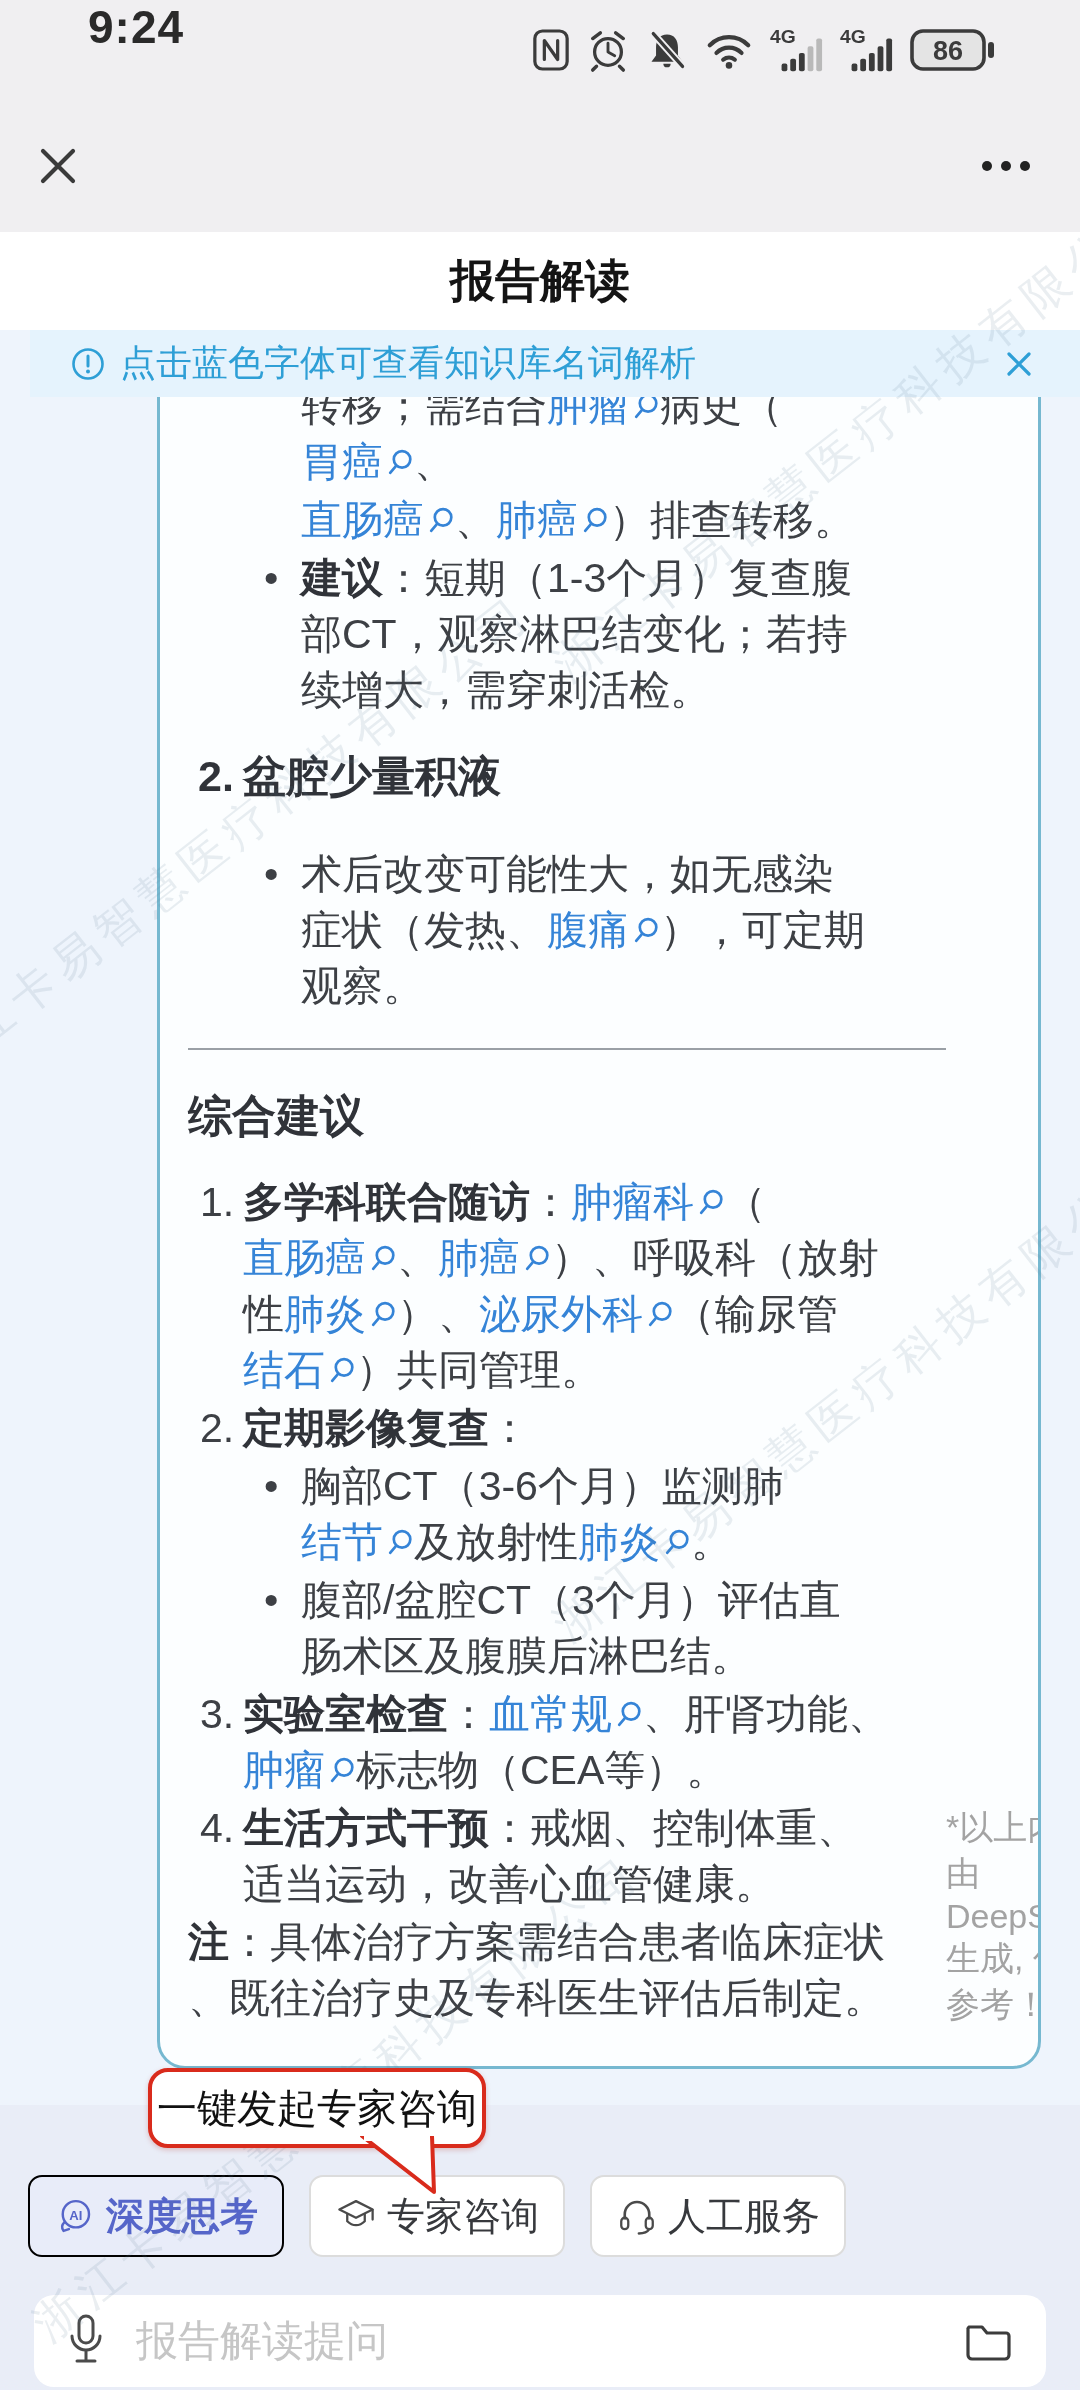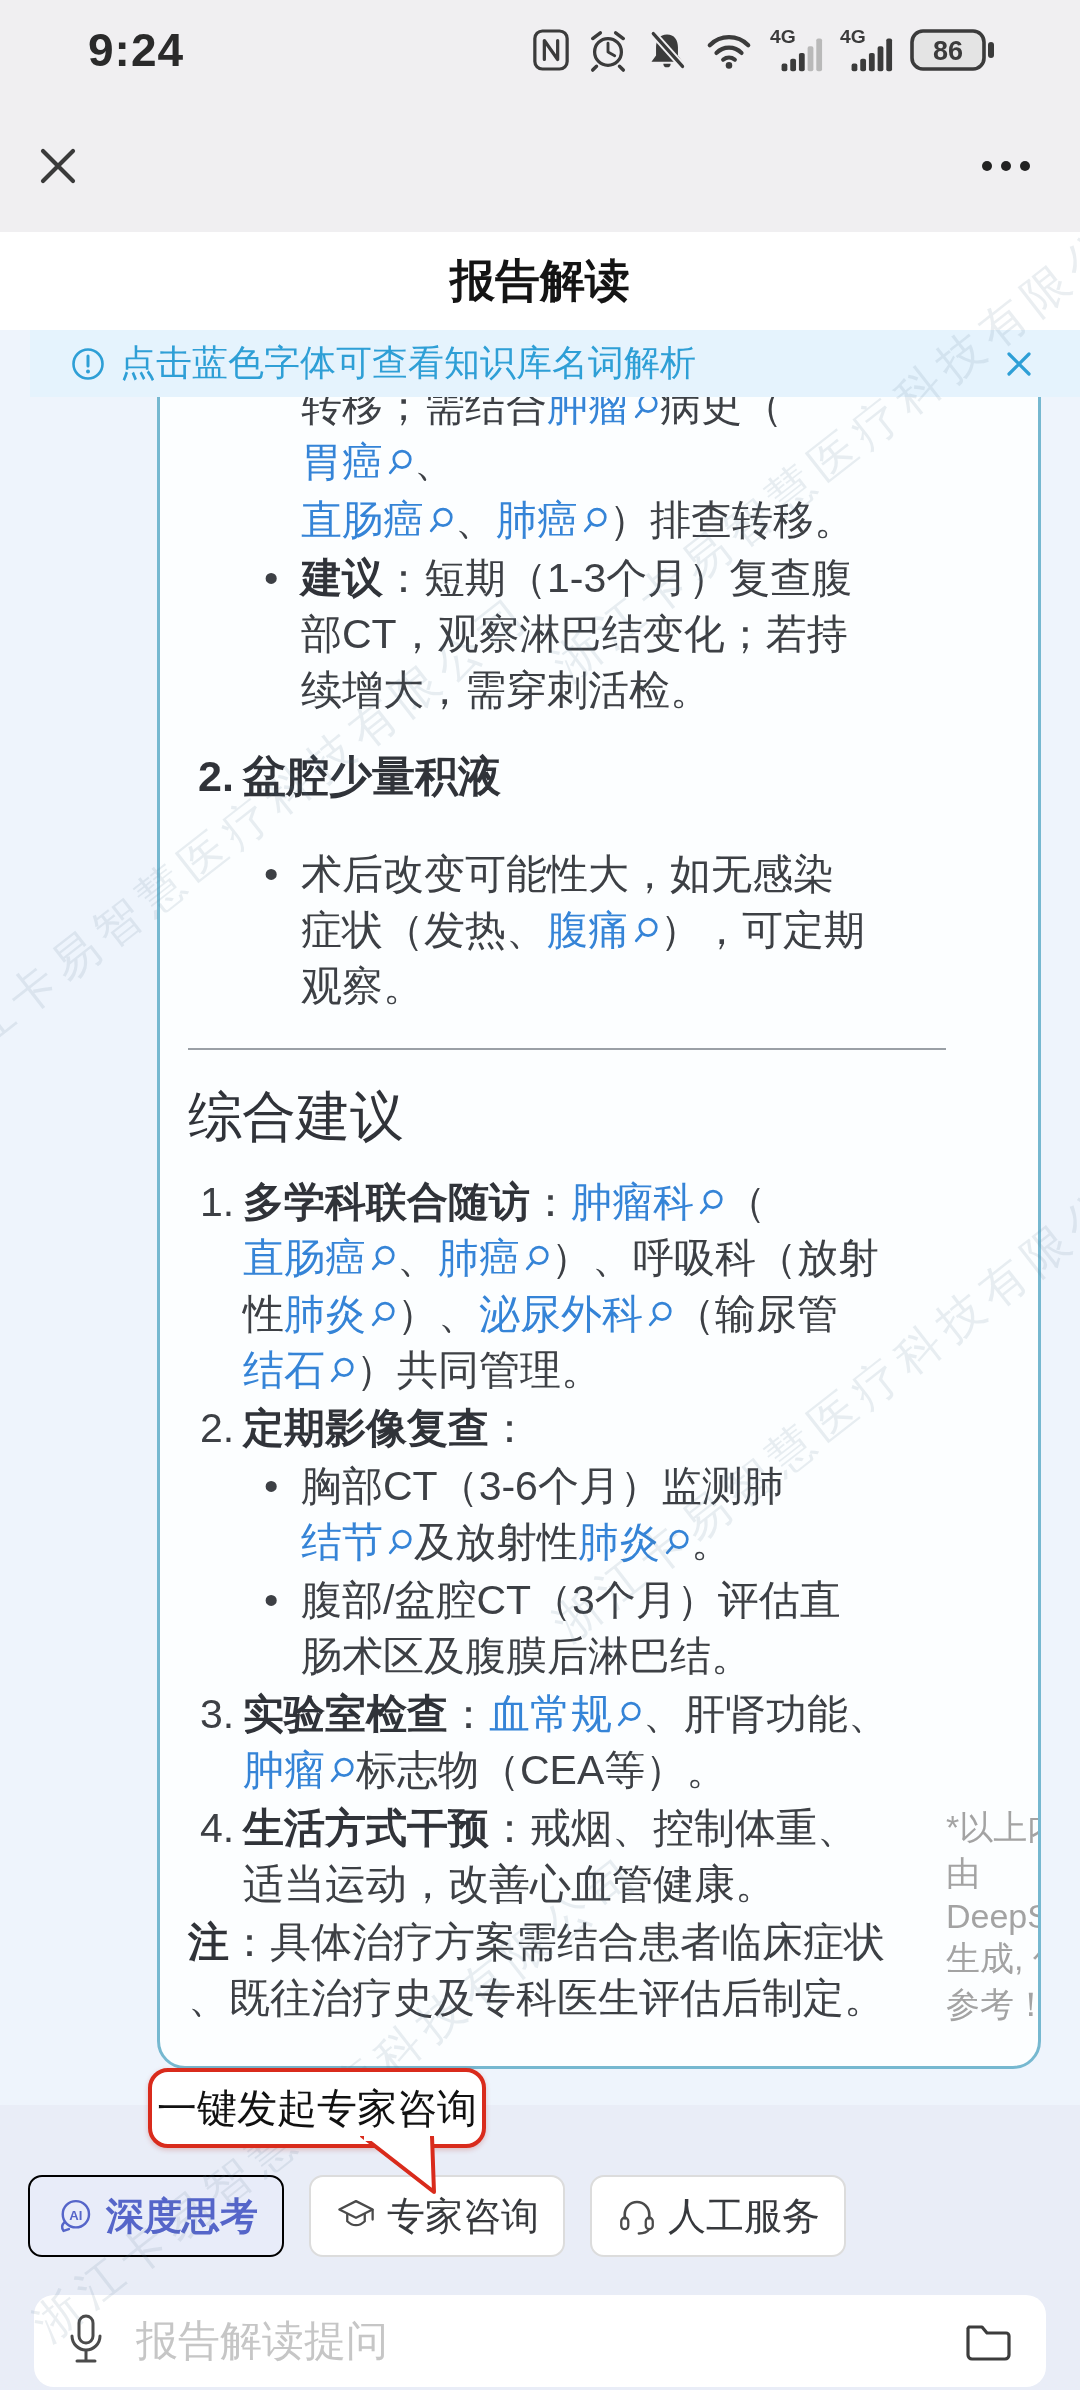--- a/index.html
+++ b/index.html
@@ -3,21 +3,21 @@
 <meta charset="utf-8">
 <style>
   html,body{margin:0;padding:0;background:#888;}
   .screen{
     position:relative;width:1080px;height:2390px;overflow:hidden;
     background:#eef4fc;
     font-family:"Liberation Sans","DejaVu Sans",sans-serif;
     display:flex;flex-direction:column;
   }
   
-  .statusbar{height:100px;background:#f0eff1;display:flex;align-items:center;justify-content:space-between;flex:none;}
+  .statusbar{height:100px;background:#f0eff1;display:flex;justify-content:space-between;flex:none;}
   .time{margin-left:88px;font-size:46px;font-weight:600;color:#2a2a2a;letter-spacing:1px;}
   .sicons{display:flex;align-items:center;gap:16px;margin-right:84px;}
   .sicons svg{display:block;}
   
   .navbar{height:132px;background:#f0eff1;display:flex;align-items:center;justify-content:space-between;flex:none;}
   .closebtn{margin-left:30px;width:56px;height:56px;display:flex;align-items:center;justify-content:center;cursor:pointer;}
   .morebtn{margin-right:50px;display:flex;gap:9px;align-items:center;cursor:pointer;height:56px;}
   .morebtn i{width:10px;height:10px;border-radius:50%;background:#222;}
   
   .titlebar{height:98px;background:#ffffff;display:flex;align-items:center;justify-content:center;flex:none;}
@@ -39,21 +39,21 @@
   .paras{font-size:41px;line-height:56px;color:#3d4045;word-break:break-all;line-break:anywhere;}
   .para{position:relative;margin:2px 0;}
   .cont,.clipped{padding-left:113px;padding-right:80px;}
   .blt{padding-left:113px;padding-right:80px;}
   .blt::before{content:"•";position:absolute;left:76px;top:0;color:#3d4045;}
   .gap-top{margin-top:42px;}
   .num{padding-left:55px;padding-right:55px;}
   .num .marker{position:absolute;left:12px;top:0;}
   .numh{padding-left:55px;font-size:43px;font-weight:700;color:#303339;margin:30px 0 42px 0;}
   .numh .marker{position:absolute;left:10px;top:0;}
-  .h3{font-size:54px;font-weight:400;color:#303339;margin:0 0 30px 0;}
+  .h3{font-size:44px;font-weight:700;color:#303339;margin:0 0 30px 0;}
   .divider{border:none;border-top:2px solid #9aa0a6;margin:34px 0 38px 0;width:758px;}
   .note{padding-right:40px;}
   .bseg{font-weight:700;color:#303339;}
   .lk{color:#3584d7;white-space:nowrap;}
   svg.mag{width:27px;height:31px;margin-left:4px;vertical-align:-3px;}
   .disclaimer{margin-top:auto;font-size:34px;color:#a3a3a3;}
   
   .wm{position:absolute;font-size:46px;letter-spacing:8px;color:rgba(91,122,148,0.13);
       white-space:nowrap;transform:rotate(-38deg);transform-origin:left center;z-index:3;pointer-events:none;}
   

